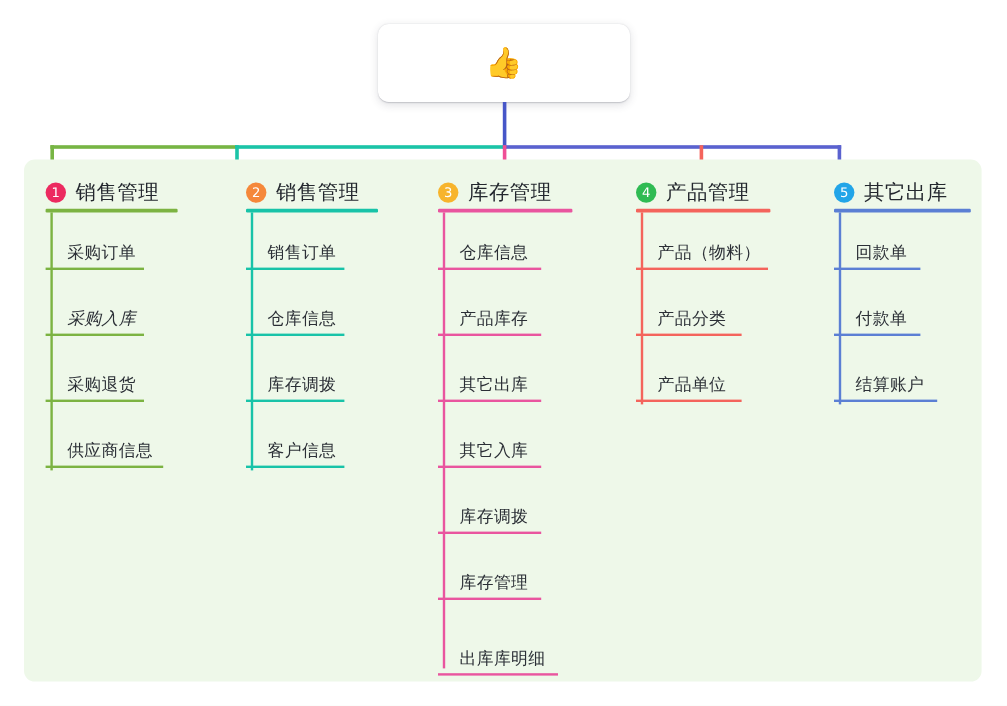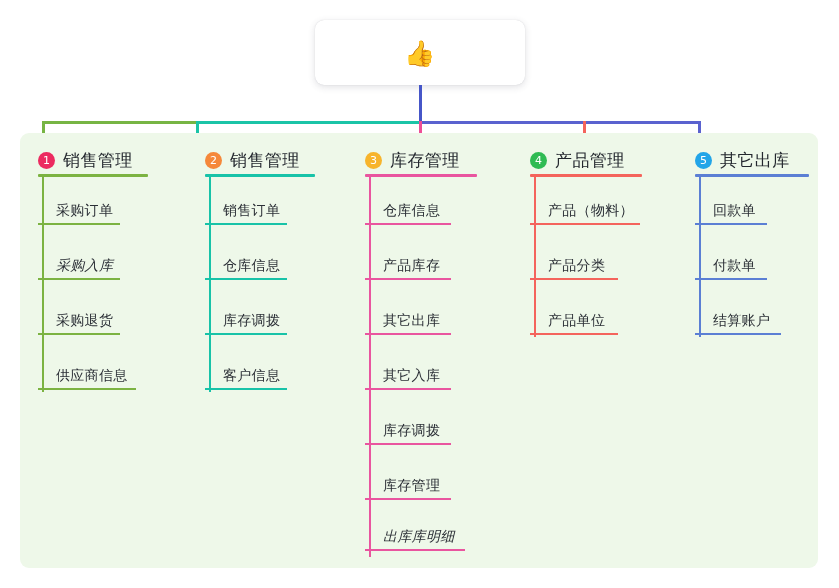--- a/index.html
+++ b/index.html
@@ -232,21 +232,21 @@
           <div class="leaf-rule" style="width: 86px; background: rgb(233, 85, 159);"></div>
         </div>
         <div class="leaf" style="top: 278px; height: 34px; width: 86px;">
           <span class="leaf-label">库存调拨</span>
           <div class="leaf-rule" style="width: 86px; background: rgb(233, 85, 159);"></div>
         </div>
         <div class="leaf" style="top: 333px; height: 34px; width: 86px;">
           <span class="leaf-label">库存管理</span>
           <div class="leaf-rule" style="width: 86px; background: rgb(233, 85, 159);"></div>
         </div>
-        <div class="leaf" style="top: 384px; height: 34px; width: 100px; font-style: italic;">
+        <div class="leaf" style="top: 396px; height: 34px; width: 100px;">
           <span class="leaf-label">出库库明细</span>
           <div class="leaf-rule" style="width: 100px; background: rgb(233, 85, 159);"></div>
         </div>
       </div>
       <div class="column" style="left: 530px; top: 133px;">
         <div class="col-head">
           <span class="badge" style="background: rgb(47, 187, 83);">4</span>
           <span class="col-title">产品管理</span>
         </div>
         <div class="col-rule" style="width: 112px; background: rgb(244, 100, 92);"></div>

